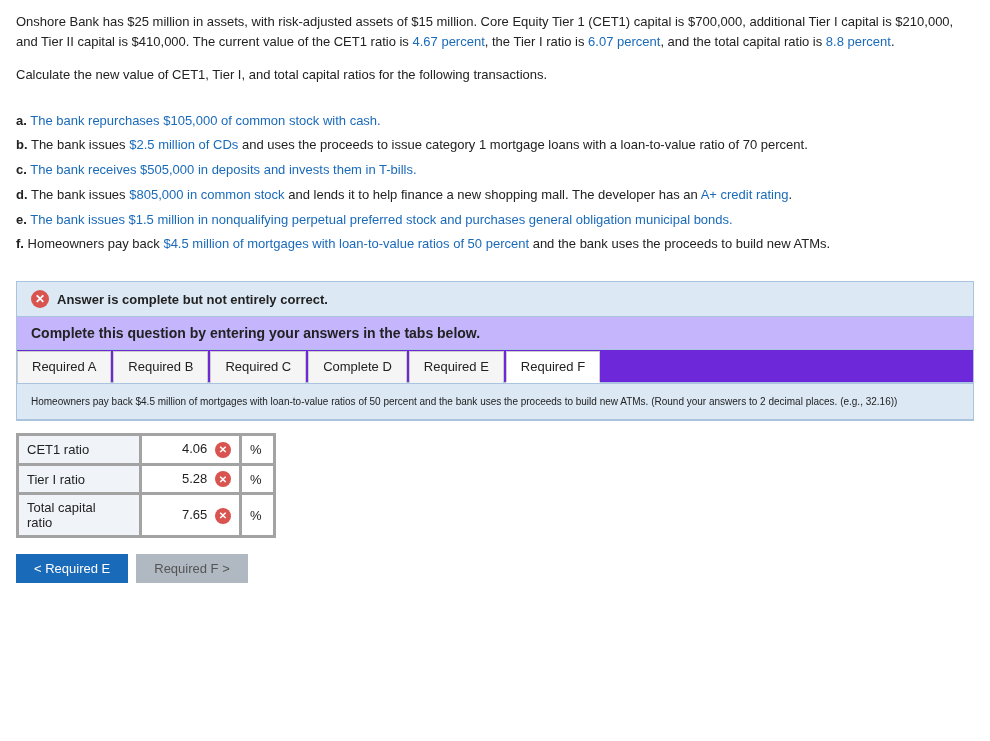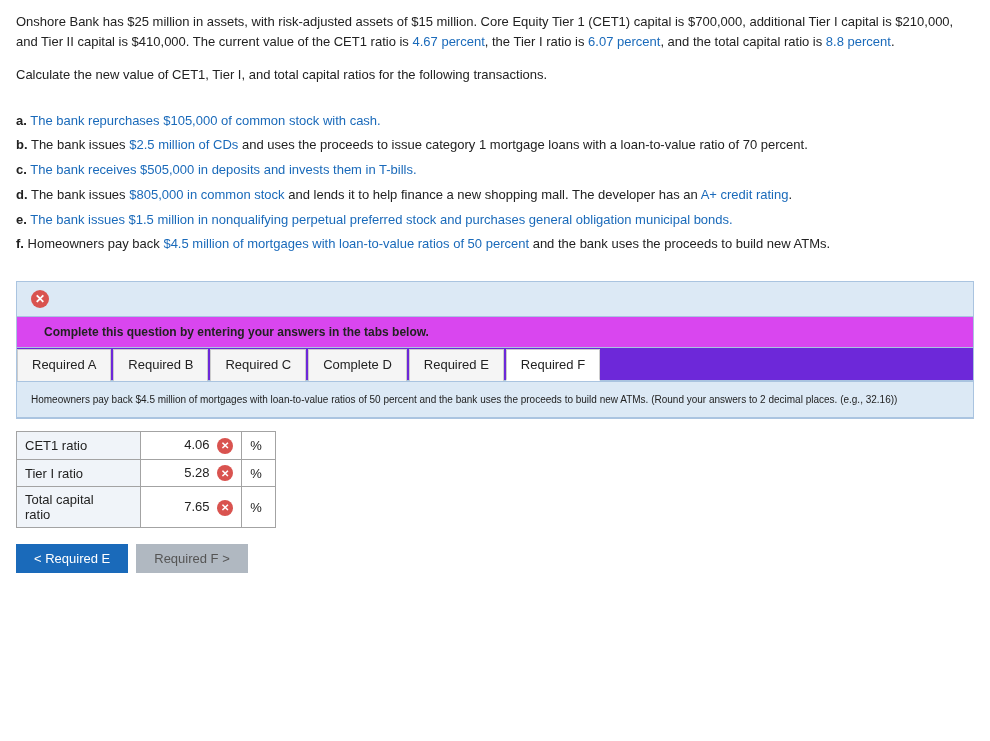--- a/index.html
+++ b/index.html
@@ -41,26 +41,26 @@
       width: 18px;
       height: 18px;
       background: #d9534f;
       border-radius: 50%;
       color: white;
       font-size: 12px;
       font-weight: bold;
       flex-shrink: 0;
     }
     .complete-instruction {
-      background: #d946ef;
+      background: #c4b5fd;
       border: 1px solid #aac4e0;
       border-top: none;
-      padding: 8px 27px;
-      font-weight: bold;
-      font-size: 12px;
+      padding: 8px 14px;
+      font-weight: bold;
+      font-size: 14px;
       margin-bottom: 0;
     }
     .tabs-container {
       border: 1px solid #aac4e0;
       border-top: none;
       margin-bottom: 0;
     }
     .tabs-row {
       display: flex;
       border-bottom: 2px solid #aac4e0;
@@ -94,21 +94,21 @@
     }
     .table-section {
       margin-top: 12px;
       margin-bottom: 16px;
     }
     table.data-table {
       border-collapse: collapse;
       width: 260px;
     }
     table.data-table td {
-      border: 1px solid #a3a3a3;
+      border: 3px solid #a3a3a3;
       padding: 5px 8px;
       font-size: 13px;
       vertical-align: middle;
     }
     table.data-table td:first-child {
       width: 110px;
       background: #f0f4f9;
     }
     table.data-table td:nth-child(2) {
       width: 90px;
@@ -194,20 +194,21 @@
   </p>
   <p>
     <span class="bold">f.</span> Homeowners pay back <span class="highlight-blue">$4.5 million of mortgages with loan-to-value ratios of 50 percent</span> and the bank uses the proceeds to build new ATMs.
   </p>
 </div>
 
 <div class="spacer"></div>
 
 <div class="answer-notice">
   <span class="error-icon">✕</span>
+  <span>Answer is complete but not entirely correct.</span>
 </div>
 
 <div class="complete-instruction">Complete this question by entering your answers in the tabs below.</div>
 
 <div class="tabs-container">
   <div class="tabs-row">
     <div class="tab">Required A</div>
     <div class="tab">Required B</div>
     <div class="tab">Required C</div>
     <div class="tab">Complete D</div>

